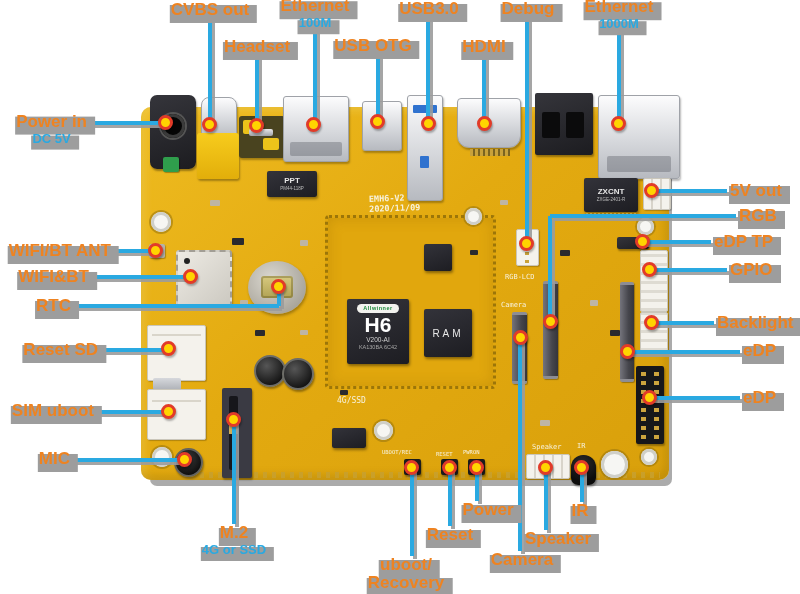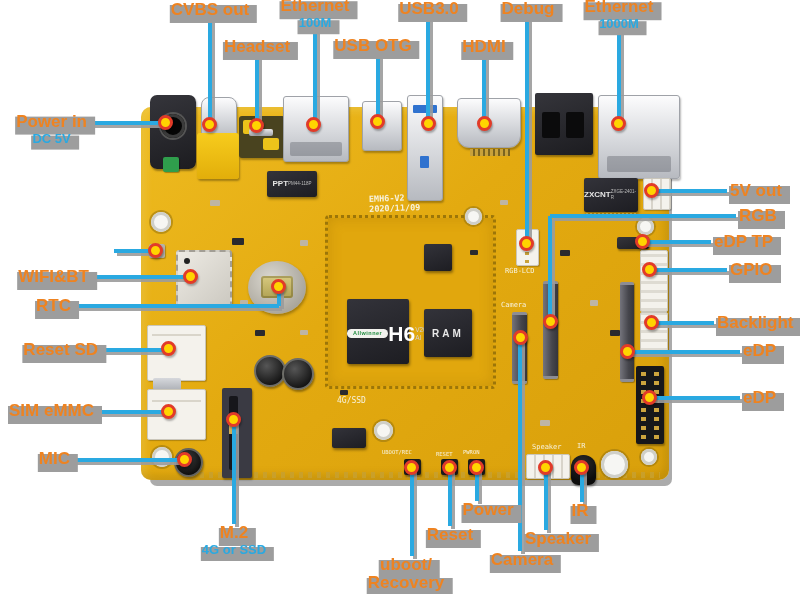--- a/index.html
+++ b/index.html
@@ -14,37 +14,37 @@
   .hole{position:absolute;border-radius:50%;background:#f6f6f3;
         box-shadow:inset 0 0 0 3px #cfcfc8, 0 0 0 2px rgba(150,115,15,.55);z-index:3;}
   .silver{position:absolute;background:linear-gradient(180deg,#fcfcfd,#d6d8dc 55%,#b7bac0);
           border:1px solid #9fa2a8;border-radius:3px;box-shadow:1px 2px 2px rgba(0,0,0,.28);z-index:4;}
   .whitecon{position:absolute;background:#f4f2ec;border:1px solid #cac6ba;border-radius:2px;
             box-shadow:1px 1px 1px rgba(0,0,0,.22);z-index:4;}
   .darkcon{position:absolute;background:linear-gradient(160deg,#35353b,#1c1c20);border-radius:2px;
            box-shadow:1px 2px 2px rgba(0,0,0,.35);z-index:4;}
   .chip{position:absolute;background:linear-gradient(160deg,#33333a,#1d1d22);border-radius:2px;color:#e8e8e8;
         box-shadow:1px 2px 3px rgba(0,0,0,.4);display:flex;align-items:center;justify-content:center;
-        flex-direction:row;z-index:4;}
+        flex-direction:column;z-index:4;}
   .fpc{position:absolute;background:linear-gradient(90deg,#74747c,#46464c 60%,#35353b);
        border-radius:2px;border-top:3px solid #8d8d94;border-bottom:3px solid #8d8d94;
        box-shadow:1px 1px 1px rgba(0,0,0,.3);z-index:4;}
   .som{position:absolute;left:325px;top:215px;width:165px;height:168px;background:#e1a70d;
        border:3px dotted rgba(110,85,8,.6);border-radius:4px;z-index:2;
        box-shadow:inset 0 0 14px rgba(150,105,0,.3);}
   .silk{position:absolute;color:#f7f2dd;font-family:"DejaVu Sans Mono",monospace;z-index:5;white-space:nowrap;}
   .smd{position:absolute;border-radius:1px;z-index:3;}
   .smd.lt{background:#beb5a4;} .smd.dk{background:#2a2a2e;}
   .pinstrip{position:absolute;top:5px;bottom:5px;width:5px;
             background:repeating-linear-gradient(0deg,#cda43e 0 4px,transparent 4px 9px);}
   .capc{position:absolute;border-radius:50%;background:radial-gradient(circle at 38% 32%,#565656,#141414 75%);
         border:2px solid #6d6d68;box-shadow:1px 2px 2px rgba(0,0,0,.35);z-index:4;}
   
   .chip .t-emmc{font-weight:bold;font-size:10px;letter-spacing:1px;}
-  .chip .t-ram{font-weight:bold;font-size:10px;letter-spacing:3px;text-align:center;}
+  .chip .t-ram{font-weight:normal;font-size:10px;letter-spacing:3px;text-align:center;}
   .soc-logo{background:#f2f2ee;color:#1d8a3c;font-size:5.5px;line-height:9px;height:9px;padding:0 6px;
             border-radius:5px;font-weight:bold;margin-bottom:1px;letter-spacing:.5px;}
   .soc-h6{font-size:21px;font-weight:bold;color:#fff;line-height:1.05;}
   .soc-sm{font-size:6.5px;color:#d2d2d2;line-height:1.3;}
   .soc-xs{font-size:5.5px;color:#a8a8a8;line-height:1.3;}
   .t-chip1{font-size:8px;font-weight:bold;color:#e6e6e6;line-height:1.2;}
   .t-chip2{font-size:4.5px;color:#bdbdbd;line-height:1.3;}
   
   #callout-layer{position:absolute;left:0;top:0;width:800px;height:594px;z-index:20;}
   .co-seg{position:absolute;background:#2aa9e1;box-shadow:3px 3px 0 rgba(155,155,155,.9);z-index:40;}
@@ -150,21 +150,21 @@
   <div class="hole" style="left:637px;top:218px;width:17px;height:17px;"></div>
   <div class="darkcon" style="left:617px;top:237px;width:32px;height:12px;"></div>
   <div class="whitecon" style="left:640px;top:250px;width:26px;height:60px;background-image:repeating-linear-gradient(0deg,#dedbd2 0 3px,transparent 3px 9px);"></div>
   <div class="whitecon" style="left:640px;top:312px;width:26px;height:38px;background-image:repeating-linear-gradient(0deg,#dedbd2 0 3px,transparent 3px 9px);"></div>
   <div class="darkcon" style="left:636px;top:366px;width:28px;height:78px;background:#17171a;">
     <div class="pinstrip" style="left:5px;"></div>
     <div class="pinstrip" style="right:5px;"></div>
   </div>
 
   <div class="whitecon" style="left:516px;top:229px;width:21px;height:35px;background-image:repeating-linear-gradient(0deg,#c9a23a 0 3px,transparent 3px 8px);background-size:4px 30px;background-repeat:no-repeat;background-position:8px 3px;"></div>
-  <div class="silk" style="left:505px;top:267px;font-size:7px;">RGB-LCD</div>
+  <div class="silk" style="left:505px;top:273px;font-size:7px;">RGB-LCD</div>
   <div class="fpc" style="left:543px;top:281px;width:15px;height:92px;"></div>
   <div class="silk" style="left:501px;top:301px;font-size:7px;">Camera</div>
   <div class="fpc" style="left:512px;top:312px;width:15px;height:66px;"></div>
   <div class="fpc" style="left:620px;top:282px;width:14px;height:94px;"></div>
   <div class="hole" style="left:465px;top:208px;width:17px;height:17px;"></div>
   <div class="hole" style="left:374px;top:421px;width:19px;height:19px;"></div>
 
   <div class="darkcon" style="left:222px;top:388px;width:30px;height:90px;background:#3a3a43;">
     <div class="abs" style="left:7px;top:8px;width:9px;height:74px;background:#16161b;border-radius:2px;"></div>
     <div class="abs" style="left:7px;top:36px;width:9px;height:10px;background:#cfae58;"></div>
@@ -254,40 +254,43 @@
         <div class="row sub"><span class="txt">1000M</span></div>
       </div>
       <div class="co-seg" style="left: 90px; top: 121px; width: 76px; height: 4px;"></div>
       <div class="co-dot" style="left: 158px; top: 115px;"></div>
       <div class="co-label side-left" style="left: 90px; top: 129px;">
         <div class="row"><span class="txt">Power in</span></div>
         <div class="row sub"><span class="txt">DC 5V</span></div>
       </div>
       <div class="co-seg" style="left: 114px; top: 249px; width: 42px; height: 4px;"></div>
       <div class="co-dot" style="left: 148px; top: 243px;"></div>
+      <div class="co-label side-left" style="left: 114px; top: 251px;">
+        <div class="row"><span class="txt">WIFI/BT ANT</span></div>
+      </div>
       <div class="co-seg" style="left: 92px; top: 275px; width: 99px; height: 4px;"></div>
       <div class="co-dot" style="left: 183px; top: 269px;"></div>
       <div class="co-label side-left" style="left: 92px; top: 277px;">
         <div class="row"><span class="txt">WIFI&amp;BT</span></div>
       </div>
       <div class="co-seg" style="left: 74px; top: 304px; width: 205px; height: 4px;"></div>
       <div class="co-seg" style="left: 277px; top: 288px; width: 4px; height: 18px;"></div>
       <div class="co-dot" style="left: 271px; top: 279px;"></div>
       <div class="co-label side-left" style="left: 74px; top: 306px;">
         <div class="row"><span class="txt">RTC</span></div>
       </div>
       <div class="co-seg" style="left: 101px; top: 348px; width: 68px; height: 4px;"></div>
       <div class="co-dot" style="left: 161px; top: 341px;"></div>
       <div class="co-label side-left" style="left: 101px; top: 350px;">
         <div class="row"><span class="txt">Reset SD</span></div>
       </div>
       <div class="co-seg" style="left: 97px; top: 410px; width: 72px; height: 4px;"></div>
       <div class="co-dot" style="left: 161px; top: 404px;"></div>
       <div class="co-label side-left" style="left: 97px; top: 411px;">
-        <div class="row"><span class="txt">SIM eMMC</span></div>
+        <div class="row"><span class="txt">SIM uboot</span></div>
       </div>
       <div class="co-seg" style="left: 67px; top: 458px; width: 118px; height: 4px;"></div>
       <div class="co-dot" style="left: 177px; top: 452px;"></div>
       <div class="co-label side-left" style="left: 73px; top: 459px;">
         <div class="row"><span class="txt">MIC</span></div>
       </div>
       <div class="co-seg" style="left: 652px; top: 189px; width: 75px; height: 4px;"></div>
       <div class="co-dot" style="left: 644px; top: 183px;"></div>
       <div class="co-label side-right" style="left: 727px; top: 191px;">
         <div class="row"><span class="txt">5V out</span></div>

